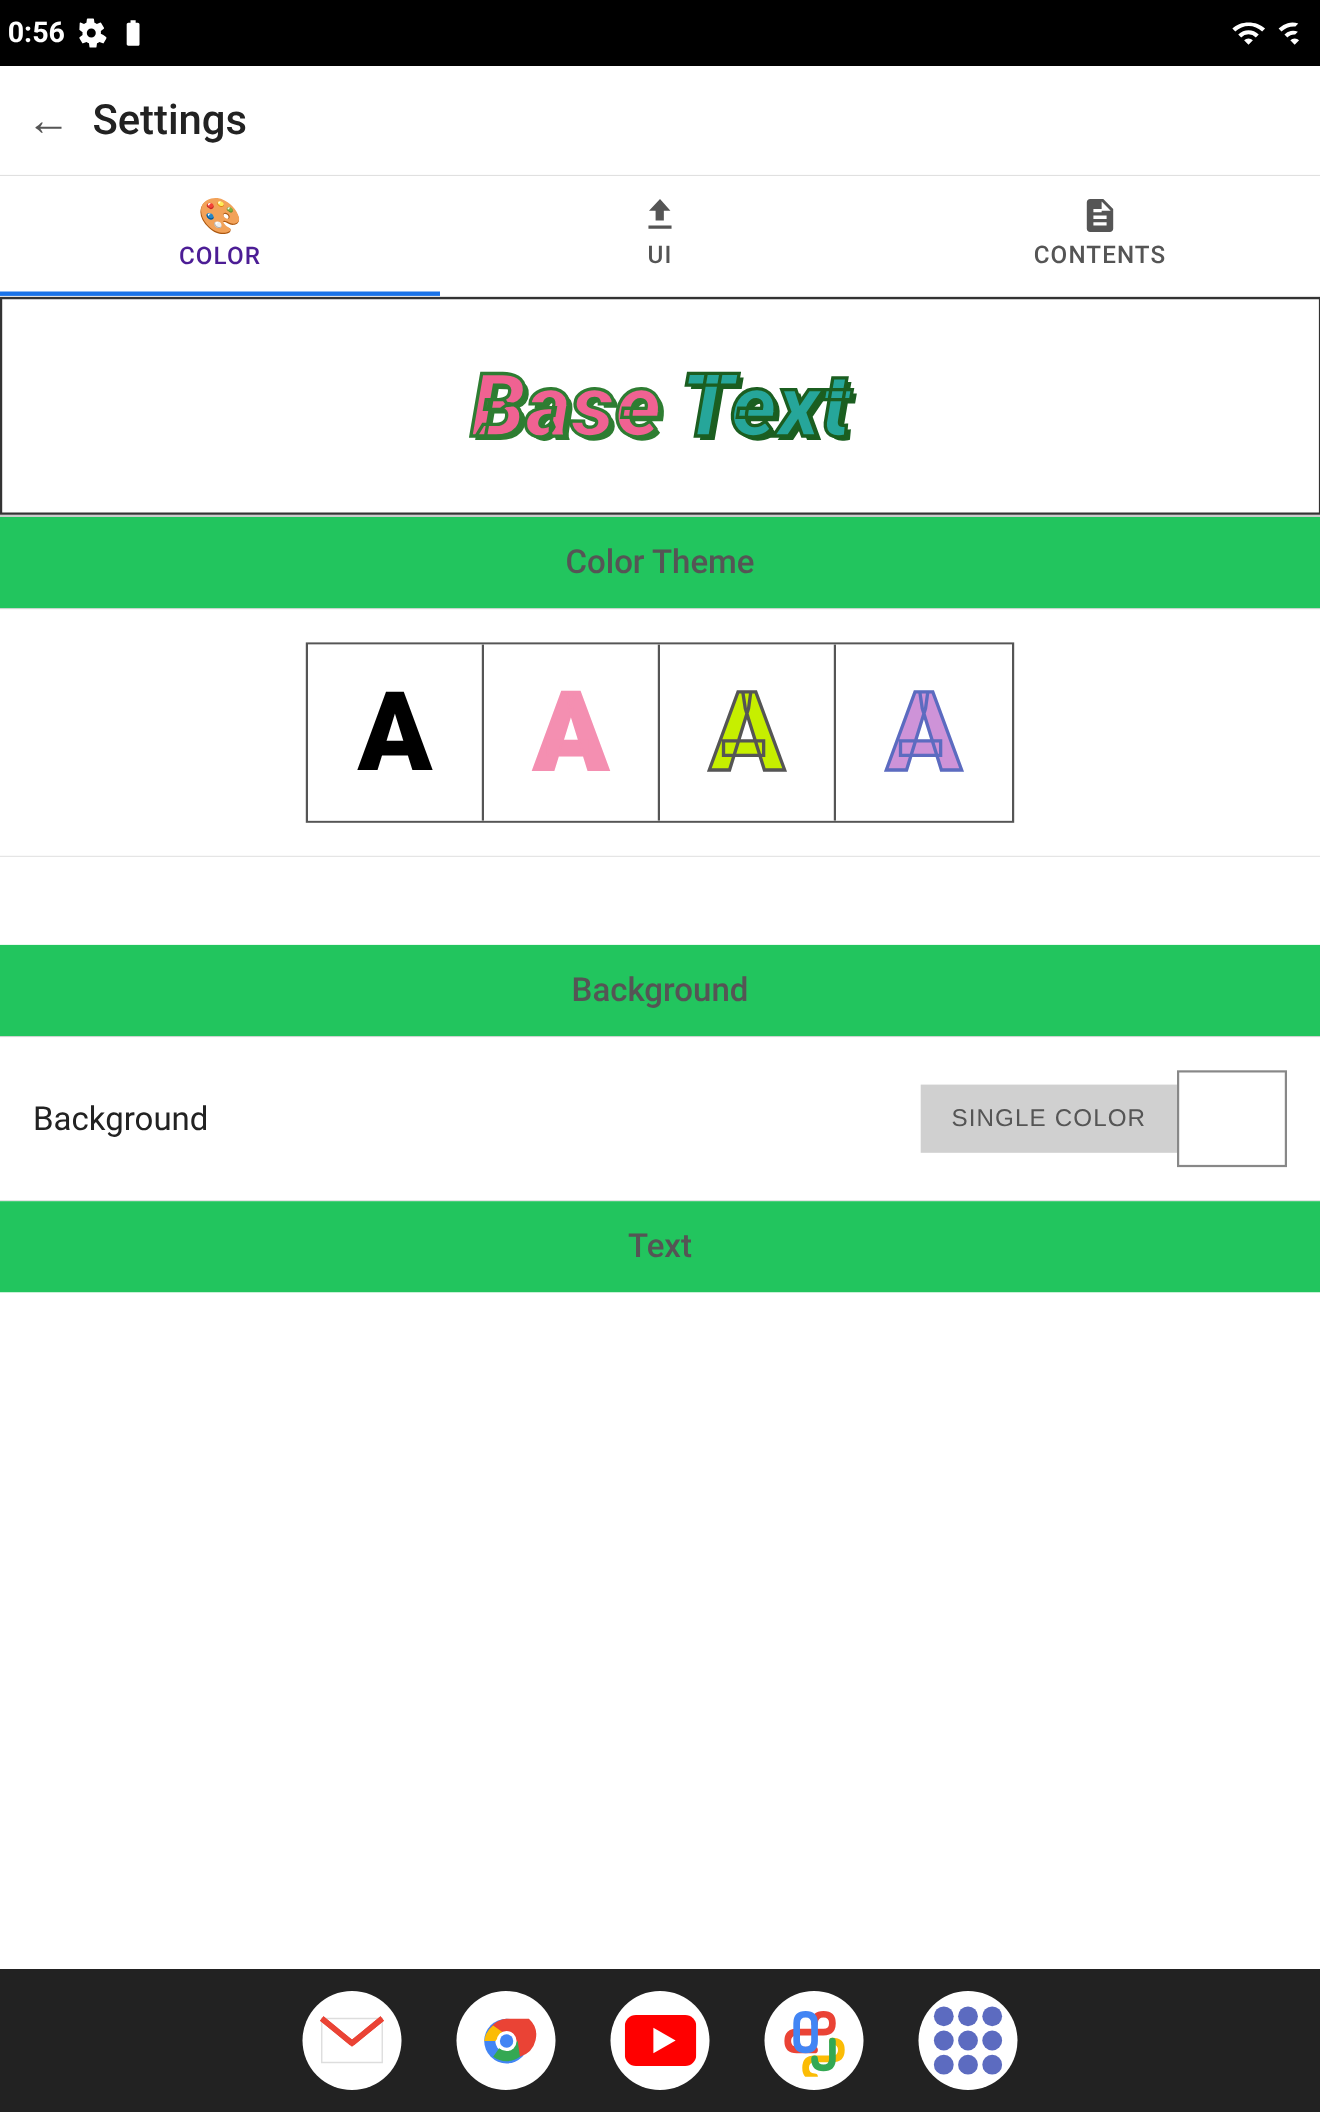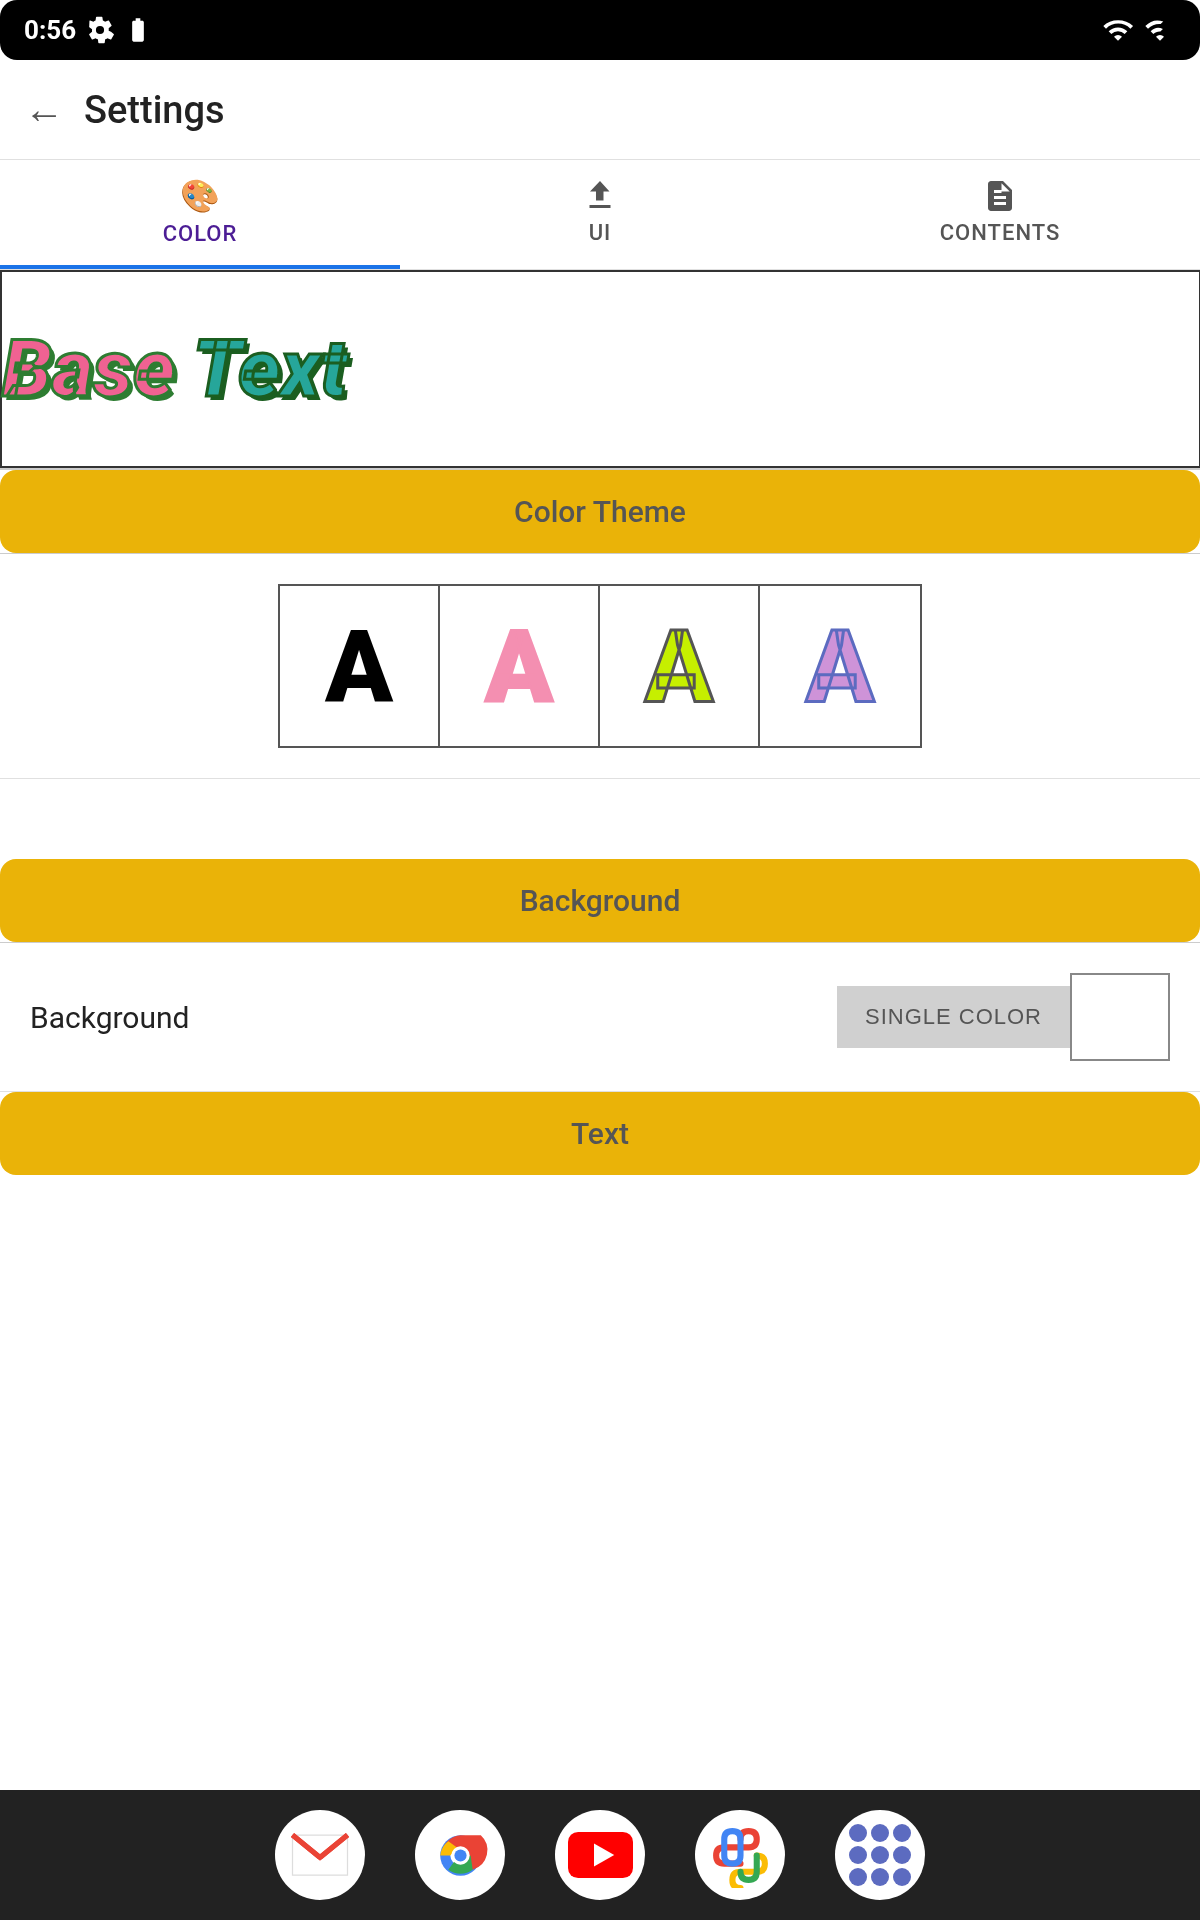--- a/index.html
+++ b/index.html
@@ -13,22 +13,21 @@
     }
 
     
     .status-bar {
       width: 100%;
       height: 60px;
       background: #000;
       display: flex;
       align-items: center;
       justify-content: space-between;
-      padding: 0 24px;
-      border-radius: 17px;
+      padding: 0 7px;
     }
     .status-bar-left {
       display: flex;
       align-items: center;
       gap: 10px;
       color: #fff;
       font-size: 26px;
       font-weight: bold;
     }
     .status-bar-right {
@@ -98,21 +97,21 @@
       width: 100%;
       display: flex;
       height: 200px;
       border-bottom: 2px solid #ccc;
     }
     .preview-cell {
       flex: 1;
       border: 2px solid #333;
       display: flex;
       align-items: center;
-      justify-content: flex-start;
+      justify-content: center;
       background: #fff;
     }
     .preview-cell:first-child { border-right: 1px solid #333; }
     .base-text-preview {
       font-size: 80px;
       font-weight: 900;
       font-style: italic;
     }
     .base-text-b {
       color: #f06292;
@@ -128,27 +127,26 @@
       font-size: 90px;
       font-weight: 900;
       color: #1a237e;
       -webkit-text-stroke: 2px #1a237e;
       text-shadow: 3px 3px 0 #f9a825, -3px 3px 0 #f9a825, 3px -3px 0 #f9a825, -3px -3px 0 #f9a825;
     }
 
     
     .section-header {
       width: 100%;
-      background: #eab308;
+      background: #22c55e;
       padding: 24px 20px;
       font-size: 30px;
       font-weight: 500;
       color: #555;
       text-align: center;
-      border-radius: 16px;
     }
 
     
     .color-theme-row {
       width: 100%;
       padding: 30px 0;
       display: flex;
       justify-content: center;
       background: #fff;
       border-bottom: 1px solid #e0e0e0;

